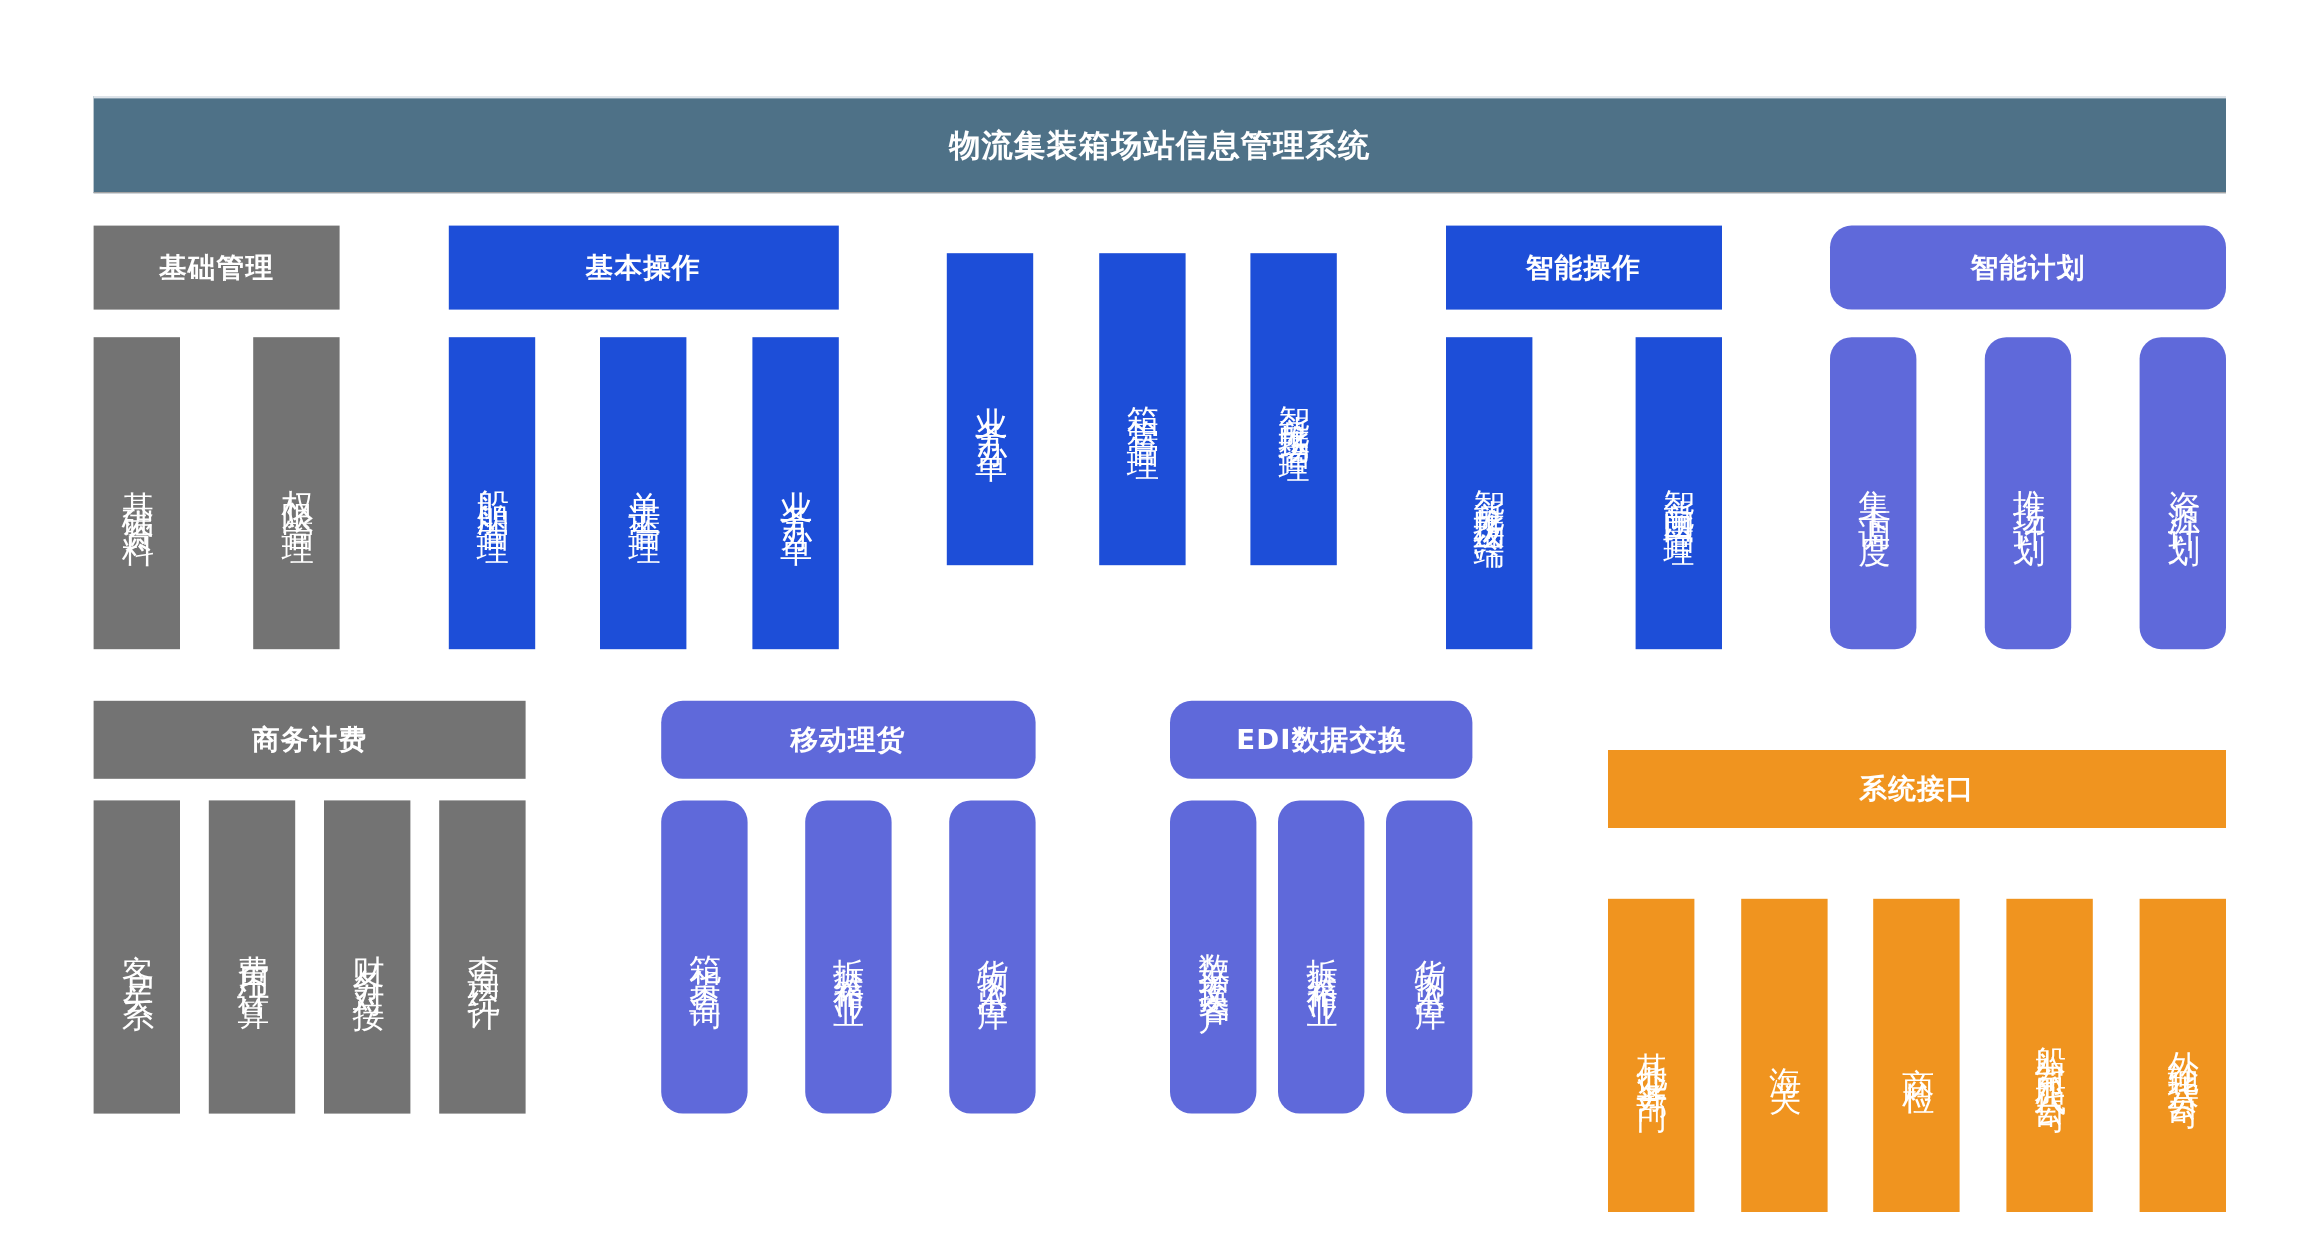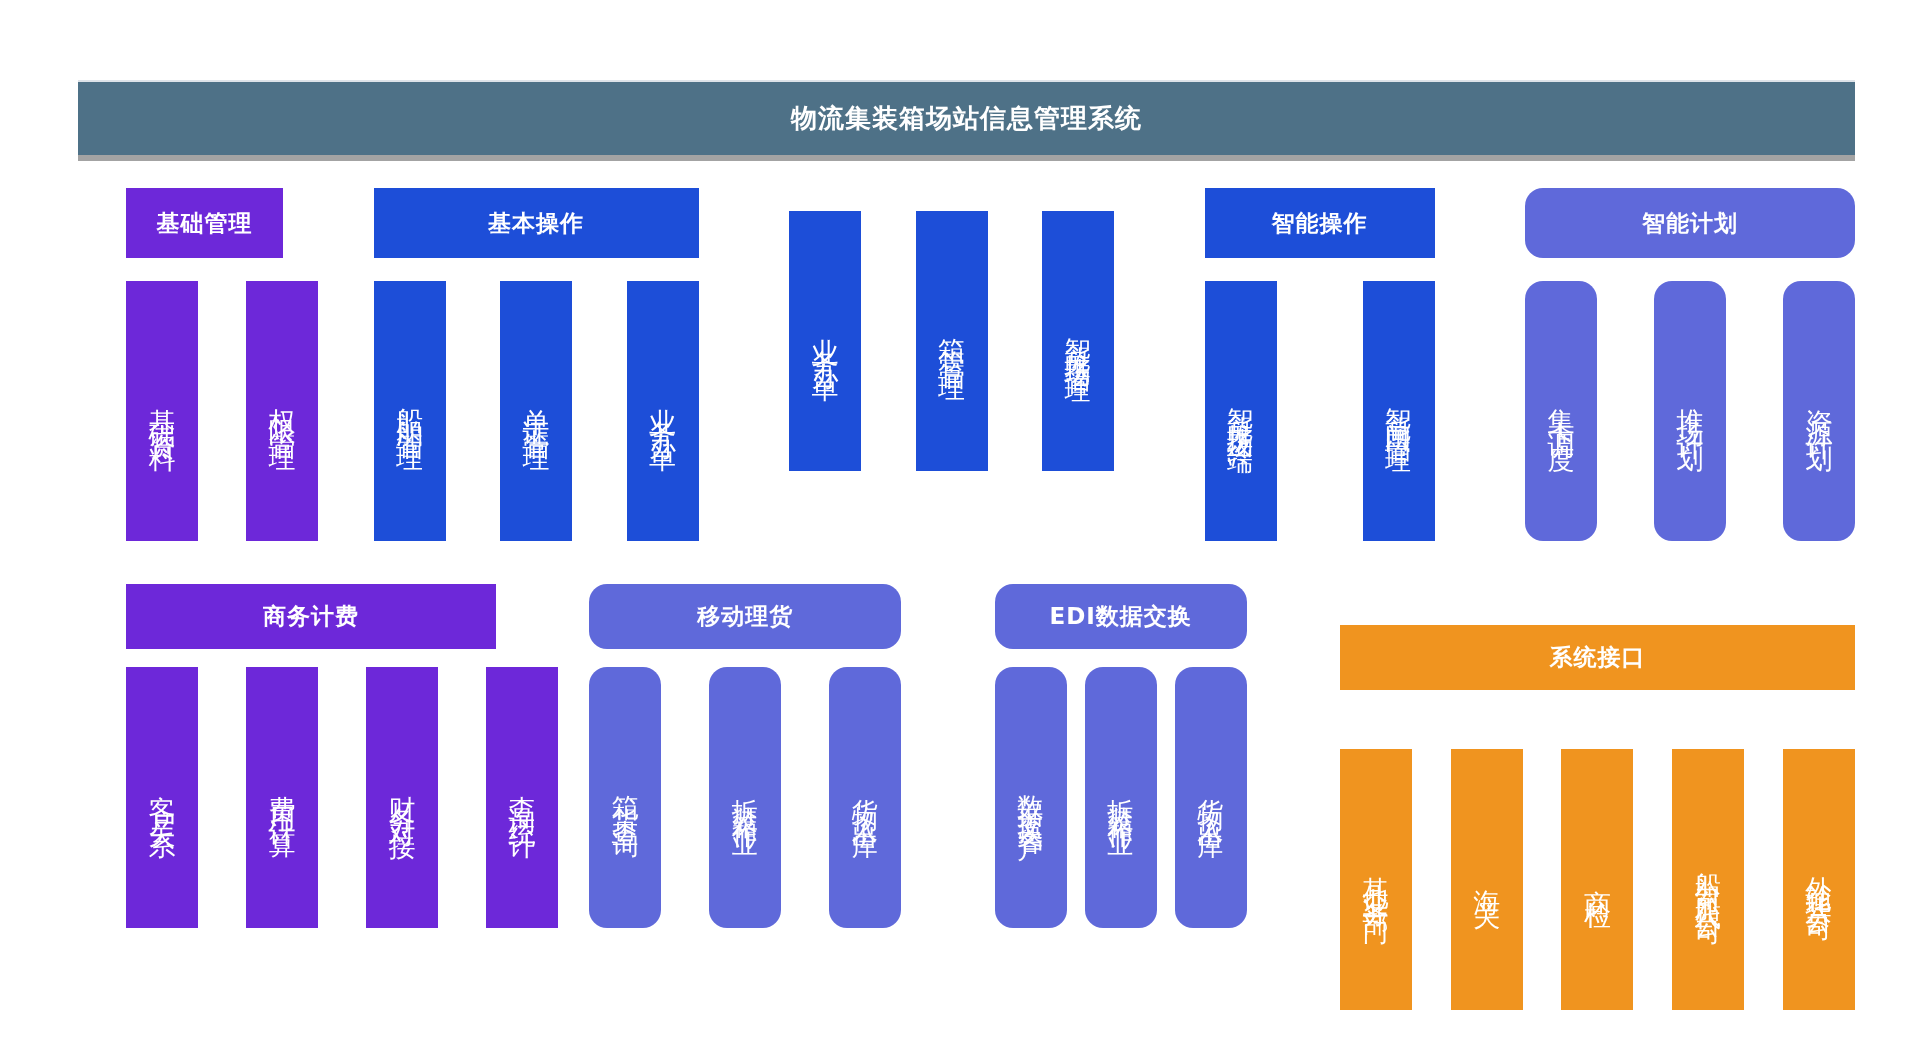--- a/index.html
+++ b/index.html
@@ -4,42 +4,42 @@
 <style>
   * { margin:0; padding:0; box-sizing:border-box; }
   html,body { width:1920px; height:1040px; background:#ffffff;
               font-family:"DejaVu Sans","Liberation Sans",sans-serif; }
   .canvas { position:relative; width:1920px; height:1040px; background:#fff; }
   .content { position:absolute; left:78px; top:80px; width:1777px; }
 
   .banner { height:81px; background:#4e7187; color:#fff; display:flex;
             align-items:center; justify-content:center; font-size:26px;
             font-weight:bold; letter-spacing:1px;
-            border-top:2px solid #dde3e9; border-bottom:6px solid #a3a3a3; }
+            border-top:2px solid #dde3e9; border-bottom:1px solid #a3a3a3; }
 
   .row { display:flex; justify-content:space-between; }
   .row1 { margin-top:27px; }
   .row2 { margin-top:43px; }
 
   .group { display:flex; flex-direction:column; }
 
   .ghead { height:70px; display:flex; align-items:center; justify-content:center;
            color:#fff; font-size:23px; font-weight:bold; letter-spacing:1px; }
   .row2 .ghead { height:65px; }
 
   .cols { display:flex; justify-content:space-between; margin-top:23px; }
   .row2 .cols { margin-top:18px; }
 
   .col { width:72px; height:260px; color:#fff; font-size:27px;
          writing-mode:vertical-rl; text-orientation:upright;
          text-align:center; line-height:72px; letter-spacing:12px; }
   .row2 .col { height:261px; }
   .col.long { letter-spacing:8px; font-size:26px; }
 
-  .teal  .ghead, .teal  .col { background:#6d28d9;margin-left:48px; }
+  .teal  .ghead, .teal  .col { background:#737373; }
   .blue  .ghead, .blue  .col { background:#1d4ed8;text-align:center; }
   .purple .ghead, .purple .col { background:#5f69da;border-radius:18px; }
   .orange .ghead, .orange .col { background:#f0941f;margin-top:41px; }
 </style>
 </head>
 <body>
 
 <div class="canvas">
   <div class="content">
 
@@ -96,21 +96,21 @@
           <div class="col">集卡调度</div>
           <div class="col">堆场计划</div>
           <div class="col">资源计划</div>
         </div>
       </section>
 
     </div>
 
     <div class="row row2">
 
-      <section class="group teal" style="width:418px">
+      <section class="group teal" style="width:360px">
         <div class="ghead">
           <span>商务计费</span>
         </div>
         <div class="cols">
           <div class="col">客户关系</div>
           <div class="col">费用计算</div>
           <div class="col">财务对接</div>
           <div class="col">查询统计</div>
         </div>
       </section>

